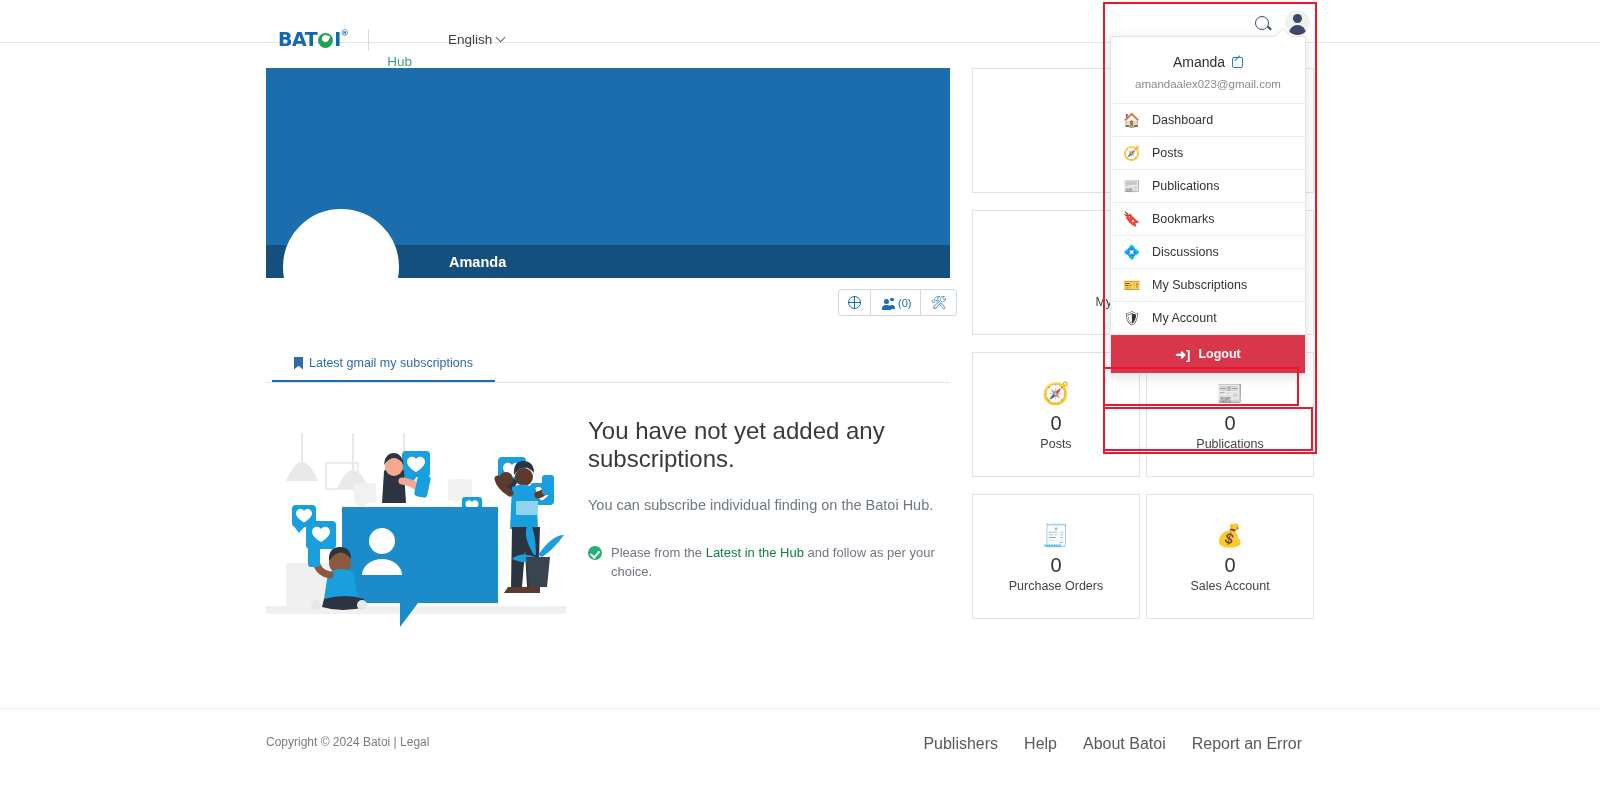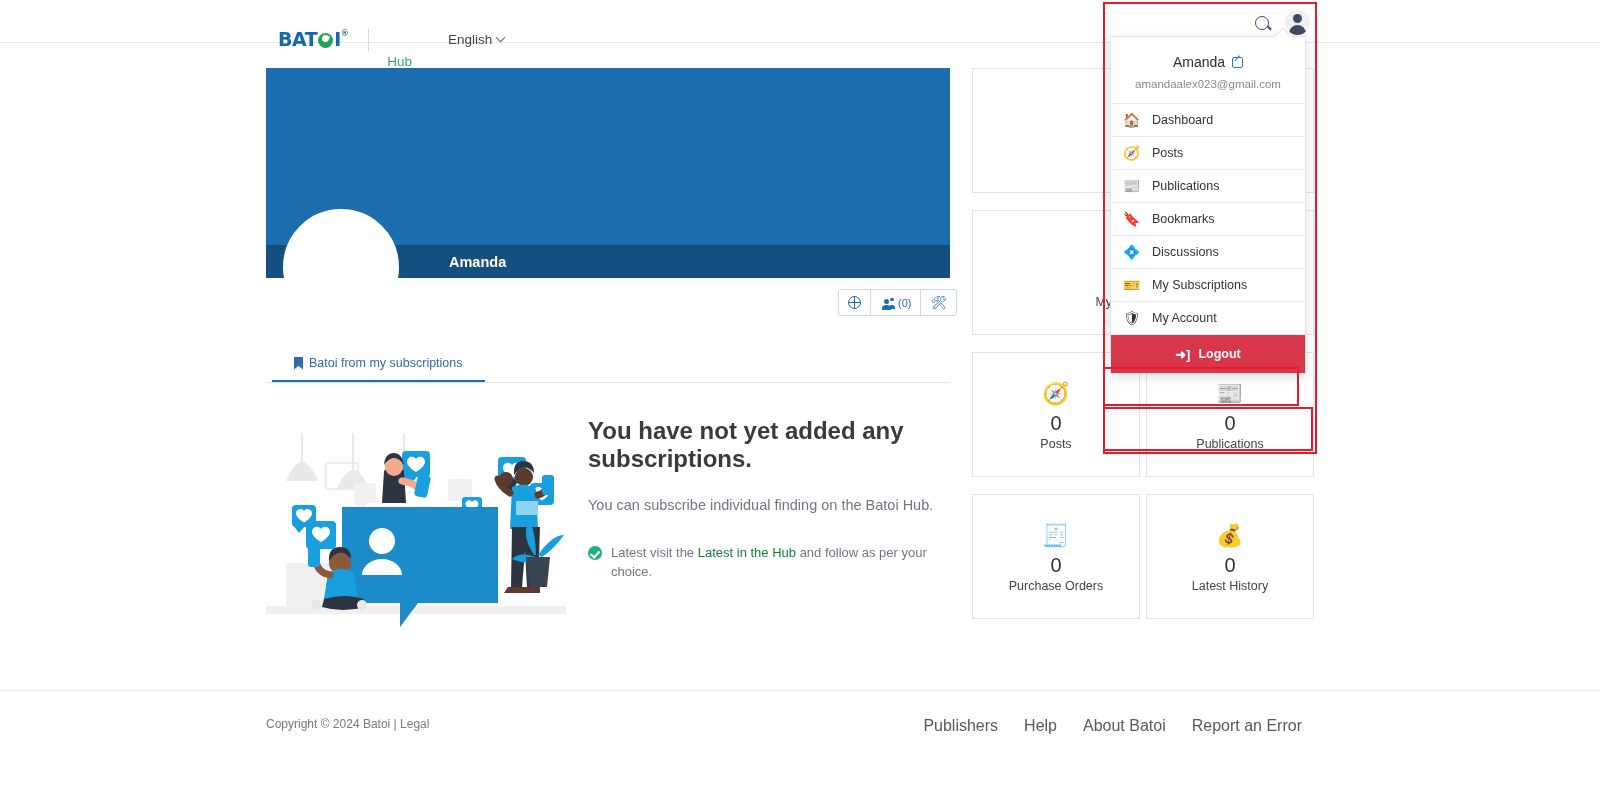--- a/index.html
+++ b/index.html
@@ -82,21 +82,21 @@
   .tabs{ position:absolute; left:266px; top:350px; width:684px; border-bottom:1px solid #e2e2e2;}
   .tab{
     display:inline-flex; align-items:center; gap:6px; padding:6px 22px 10px 22px;
     font-size:12.5px; color:#2d6ca8; border-bottom:2px solid #1b6dad; margin-left:6px;
   }
   .bookmark-ico{ width:9px;height:13px;background:#2d6ca8;clip-path:polygon(0 0,100% 0,100% 100%,50% 72%,0 100%); }
 
   .empty-wrap{ position:absolute; left:266px; top:405px; width:684px; display:flex; gap:22px;}
   .illus{ width:300px; height:215px; position:relative; flex:none; margin-top:18px;}
   .empty-txt{ flex:1; padding-top:12px;}
-  .empty-title{ font-size:24px; color:#3a3a3a; line-height:1.18; font-weight:bold; margin:0 0 20px 0;}
+  .empty-title{ font-size:24px; color:#3a3a3a; line-height:1.18; font-weight:normal; margin:0 0 20px 0;}
   .empty-sub{ font-size:14.5px; color:#6f7782; line-height:1.55; margin:0 0 28px 0;}
   .bullet{ display:flex; gap:9px; font-size:13px; color:#6f7782; line-height:1.45; margin-bottom:14px;}
   .check{
     flex:none; width:14px;height:14px;border-radius:50%;background:#20b07a;position:relative;margin-top:2px;
   }
   .check:after{
     content:""; position:absolute; left:4px; top:3px; width:4px;height:7px;
     border-right:2px solid #fff;border-bottom:2px solid #fff;transform:rotate(42deg);
   }
   .lnk{ color:#15803d; }
@@ -147,21 +147,21 @@
     height:38px; display:flex; align-items:center; justify-content:center; gap:8px;
   }
   .logout-arrow{ font-size:13px; }
   .logout-outline{
     position:absolute; left:1103px; top:407px; width:210px; height:44px;
     border:2px solid #e8192c; z-index:41; pointer-events:none;
   }
 
   
   .footer{
-    position:absolute; left:0; bottom:0; width:1600px; height:104px;
+    position:absolute; left:0; bottom:0; width:1600px; height:86px;
     border-top:1px solid #ececec;
     margin-top:9px;
   }
   .foot-left{ position:absolute; left:266px; top:26px; font-size:12px; color:#7b7b7b;}
   .foot-right{ position:absolute; right:298px; top:26px; font-size:16px; color:#5a5a5a; display:flex; gap:26px;}
 </style>
 </head>
 <body>
 
 <div class="header">
@@ -207,21 +207,21 @@
     </span>
     <span class="action-btn">
       <span class="wrench">🛠</span>
     </span>
   </div>
 </div>
 
 <div class="tabs">
   <span class="tab">
     <span class="bookmark-ico"></span>
-    <span>Batoi from my subscriptions</span>
+    <span>Latest gmail my subscriptions</span>
   </span>
 </div>
 
 <div class="empty-wrap">
   <div class="illus">
     <svg viewBox="0 0 300 215" width="300" height="215" xmlns="http://www.w3.org/2000/svg">
 
       <g fill="#f0f0f0">
         <rect x="20" y="140" width="62" height="48" rx="2"></rect>
         <rect x="0" y="183" width="300" height="8"></rect>
@@ -324,21 +324,21 @@
         <path d="M260 134 h24 l-3 30 h-18 Z" fill="#3a4350"></path>
       </g>
     </svg>
   </div>
   <div class="empty-txt">
     <h1 class="empty-title">You have not yet added any subscriptions.</h1>
     <p class="empty-sub">You can subscribe individual finding on the Batoi Hub.</p>
     <div class="bullet">
       <span class="check"></span>
       <span>
-        <span>Latest visit the </span><span class="lnk">Latest in the Hub</span><span> and follow as per your choice.</span>
+        <span>Please from the </span><span class="lnk">Latest in the Hub</span><span> and follow as per your choice.</span>
       </span>
     </div>
   </div>
 </div>
 
 <div class="stats">
   <div class="stat-card wide">
     <span class="stat-ico">
         <span class="bm-shape"></span>
       </span>
@@ -361,21 +361,21 @@
     <span class="stat-lbl">Publications</span>
   </div>
   <div class="stat-card">
     <span class="stat-ico">🧾</span>
     <span class="stat-num">0</span>
     <span class="stat-lbl">Purchase Orders</span>
   </div>
   <div class="stat-card">
     <span class="stat-ico">💰</span>
     <span class="stat-num">0</span>
-    <span class="stat-lbl">Latest History</span>
+    <span class="stat-lbl">Sales Account</span>
   </div>
 </div>
 
 <div class="dropdown">
   <span class="dd-caret"></span>
   <div class="dd-head">
     <div class="dd-name">
       <span>Amanda</span>
       <span class="ext-ico"></span>
     </div>

